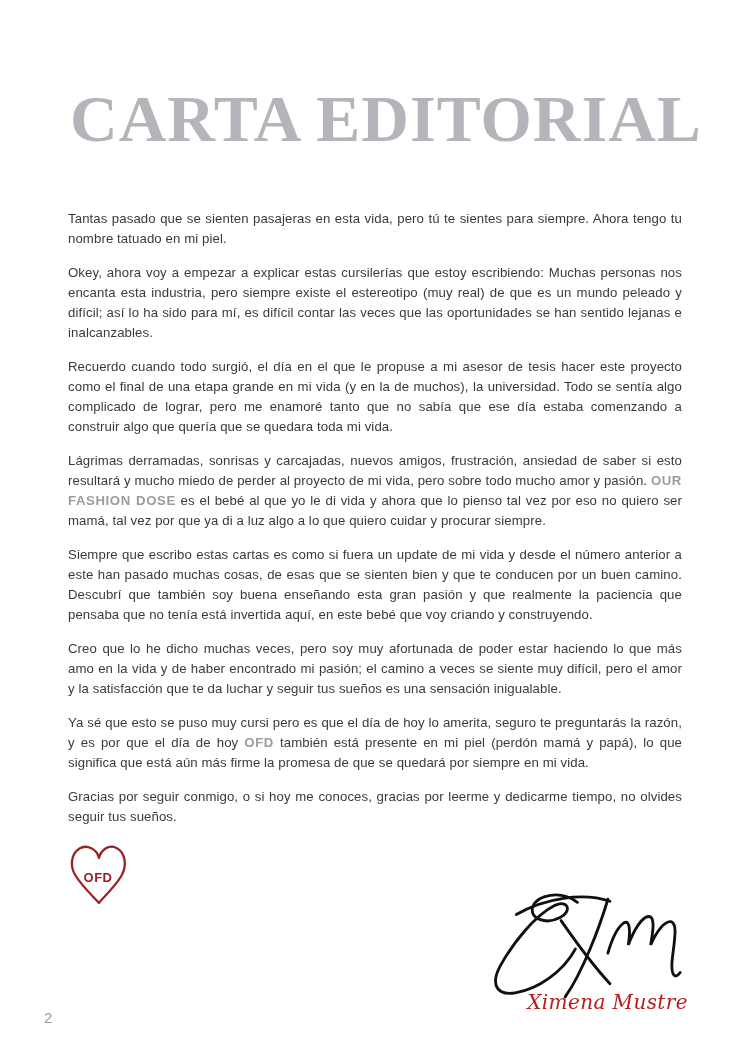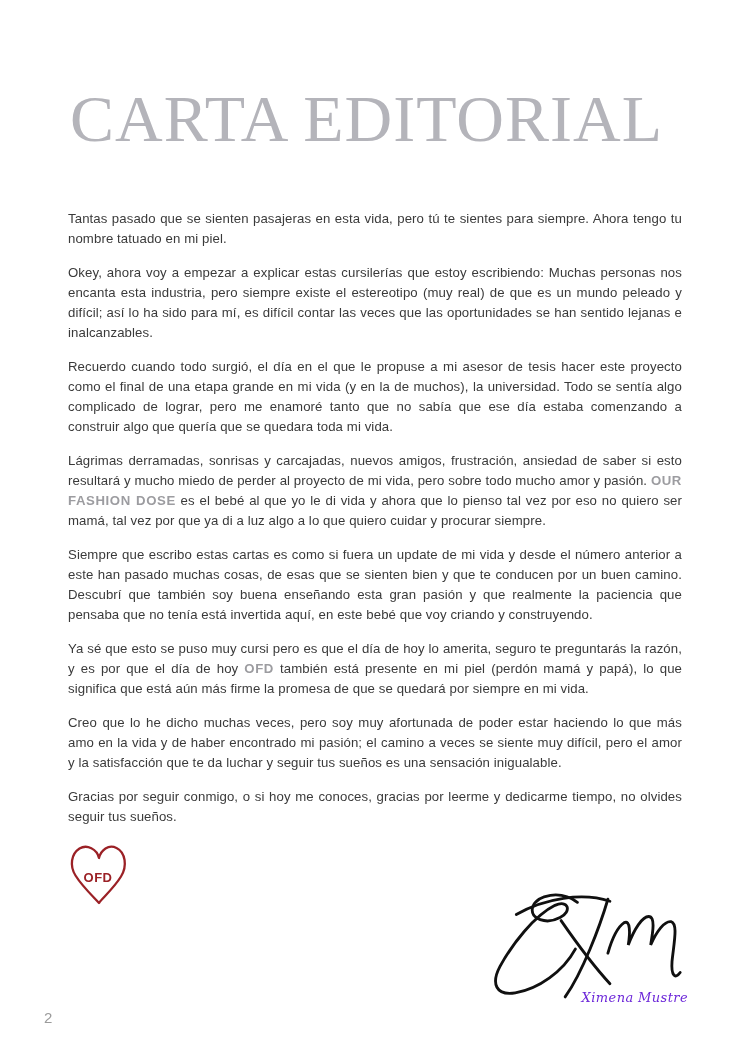--- a/index.html
+++ b/index.html
@@ -12,21 +12,21 @@
     width: 750px;
     height: 1061px;
     background: #ffffff;
     overflow: hidden;
     font-family: "Liberation Sans", sans-serif;
   }
   .title {
     margin: 0;
     padding: 86px 0 0 70px;
     font-family: "Liberation Serif", serif;
-    font-weight: 400;
+    font-weight: 700;
     font-size: 66px;
     line-height: 1;
     letter-spacing: 1px;
     color: #b4b4ba;
     white-space: nowrap;
   }
   .letter {
     margin: 57px 68px 0 68px;
     width: 614px;
     color: #3a3a3a;
@@ -64,22 +64,22 @@
     text-align: right;
   }
   .signature svg {
     display: block;
   }
   .sig-name {
     margin-top: -10px;
     padding-right: 2px;
     font-family: "DejaVu Serif", serif;
     font-style: italic;
-    font-size: 13px;
-    color: #6d28d9;
+    font-size: 20px;
+    color: #b91c1c;
     letter-spacing: 0.4px;
   }
   .page-number {
     position: absolute;
     left: 44px;
     top: 1009px;
     font-size: 15px;
     color: #9b9b9b;
   }
 </style>
@@ -89,22 +89,22 @@
 <div class="page">
 
   <h1 class="title">CARTA EDITORIAL</h1>
 
   <main class="letter">
     <p><span>Tantas pasado que se sienten pasajeras en esta vida, pero tú te sientes para siempre. Ahora tengo tu nombre tatuado en mi piel.</span></p>
     <p><span>Okey, ahora voy a empezar a explicar estas cursilerías que estoy escribiendo: Muchas personas nos encanta esta industria, pero siempre existe el estereotipo (muy real) de que es un mundo peleado y difícil; así lo ha sido para mí, es difícil contar las veces que las oportunidades se han sentido lejanas e inalcanzables.</span></p>
     <p><span>Recuerdo cuando todo surgió, el día en el que le propuse a mi asesor de tesis hacer este proyecto como el final de una etapa grande en mi vida (y en la de muchos), la universidad. Todo se sentía algo complicado de lograr, pero me enamoré tanto que no sabía que ese día estaba comenzando a construir algo que quería que se quedara toda mi vida.</span></p>
     <p><span>Lágrimas derramadas, sonrisas y carcajadas, nuevos amigos, frustración, ansiedad de saber si esto resultará y mucho miedo de perder al proyecto de mi vida, pero sobre todo mucho amor y pasión. </span><span class="brand">OUR FASHION DOSE</span><span> es el bebé al que yo le di vida y ahora que lo pienso tal vez por eso no quiero ser mamá, tal vez por que ya di a luz algo a lo que quiero cuidar y procurar siempre.</span></p>
     <p><span>Siempre que escribo estas cartas es como si fuera un update de mi vida y desde el número anterior a este han pasado muchas cosas, de esas que se sienten bien y que te conducen por un buen camino. Descubrí que también soy buena enseñando esta gran pasión y que realmente la paciencia que pensaba que no tenía está invertida aquí, en este bebé que voy criando y construyendo.</span></p>
+    <p><span>Creo que lo he dicho muchas veces, pero soy muy afortunada de poder estar haciendo lo que más amo en la vida y de haber encontrado mi pasión; el camino a veces se siente muy difícil, pero el amor y la satisfacción que te da luchar y seguir tus sueños es una sensación inigualable.</span></p>
     <p><span>Ya sé que esto se puso muy cursi pero es que el día de hoy lo amerita, seguro te preguntarás la razón, y es por que el día de hoy </span><span class="brand">OFD</span><span> también está presente en mi piel (perdón mamá y papá), lo que significa que está aún más firme la promesa de que se quedará por siempre en mi vida.</span></p>
-    <p><span>Creo que lo he dicho muchas veces, pero soy muy afortunada de poder estar haciendo lo que más amo en la vida y de haber encontrado mi pasión; el camino a veces se siente muy difícil, pero el amor y la satisfacción que te da luchar y seguir tus sueños es una sensación inigualable.</span></p>
     <p><span>Gracias por seguir conmigo, o si hoy me conoces, gracias por leerme y dedicarme tiempo, no olvides seguir tus sueños.</span></p>
 
     <div class="stamp">
       <svg width="62" height="68" viewBox="0 0 62 68" aria-hidden="true">
         <path d="M 31,17 C 29,8 19,3 11.5,7.5 C 3,13 1.5,25 7.5,34.5 C 14,45 25,55.5 31,62 C 34,57.5 46,47 53,35.5 C 59.5,25 57.5,11.5 48.5,7 C 40.5,3 33,9 31,17 Z" fill="none" stroke="#9b2126" stroke-width="2.3" stroke-linecap="round" stroke-linejoin="round"></path>
         <text x="30" y="41" text-anchor="middle">OFD</text>
       </svg>
     </div>
   </main>
 

